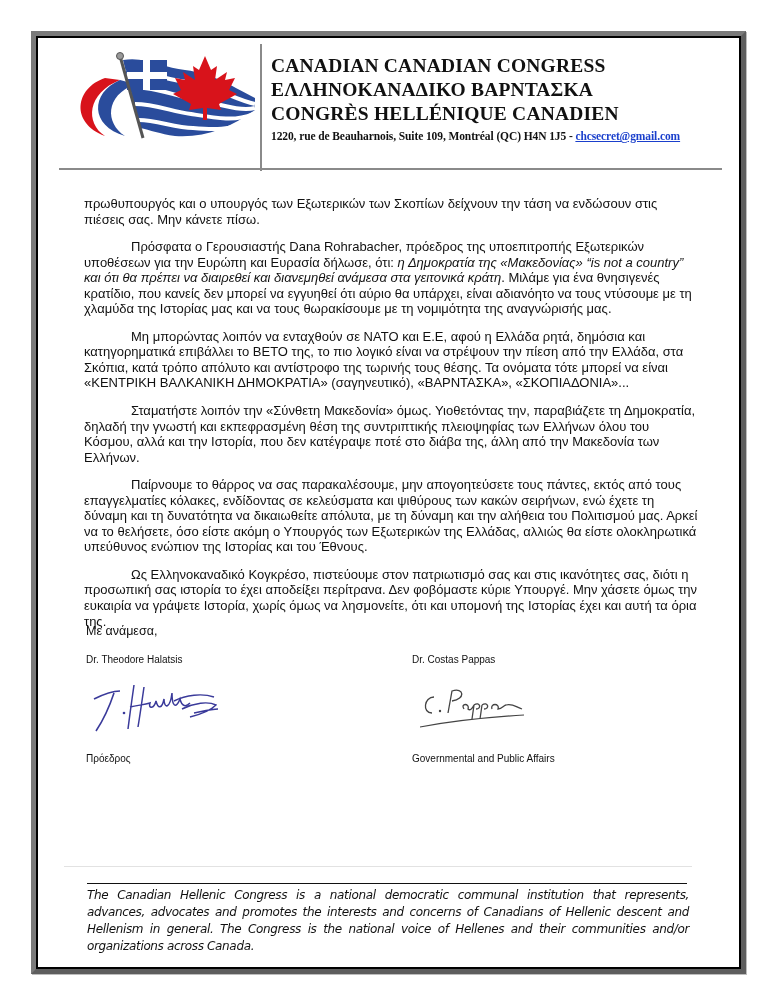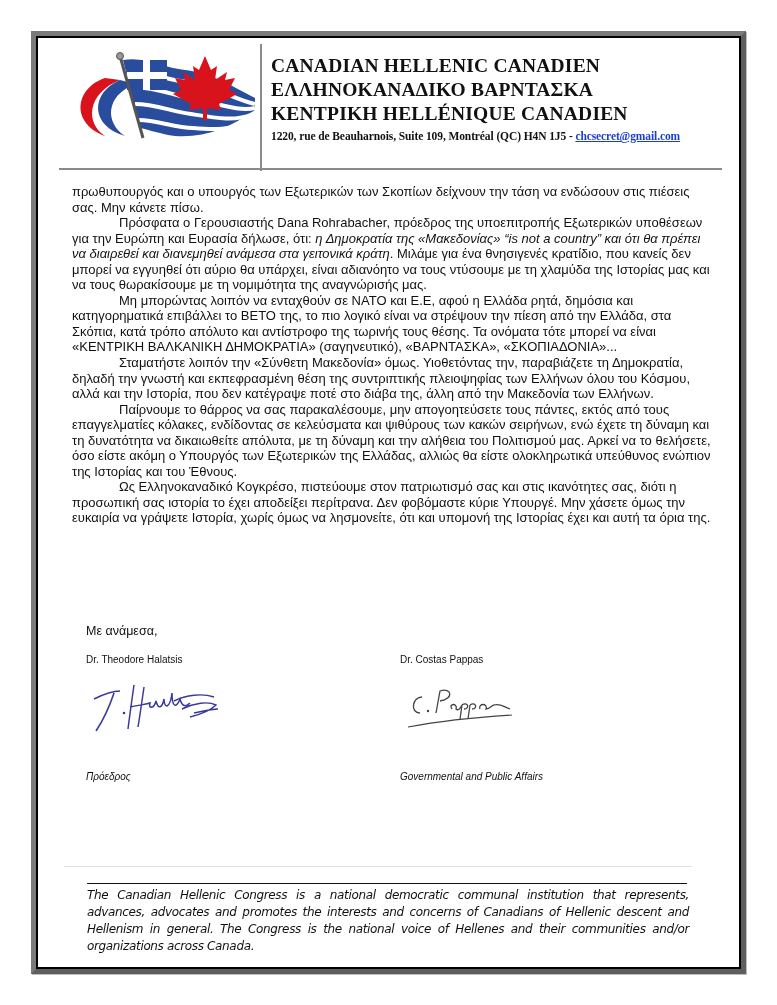--- a/index.html
+++ b/index.html
@@ -22,29 +22,29 @@
   .vdivider { position:absolute; left:222px; top:6px; width:2px; height:127px; background:#8a8a8a; }
   .hdivider { position:absolute; left:21px; top:130px; width:663px; height:2px; background:#8a8a8a; }
   .org { position:absolute; left:233px; top:16px; font-family:"Liberation Serif", serif; font-weight:bold; color:#111; }
   .org .l { font-size:19.5px; line-height:24px; letter-spacing:0.2px; }
   .org .addr { font-size:11.5px; line-height:20px; font-weight:bold; letter-spacing:-0.1px; }
   .org .addr a { color:#1a3fcc; text-decoration:underline;margin-top:16px; }
   .body-text {
     position:absolute; left:34px; top:146px; width:640px;
     font-size:13px; line-height:15.55px; color:#111;
   }
-  .body-text p { margin:0; }
+  .body-text p { margin:12px; }
   .body-text .ind { text-indent:47px; }
   .body-text i { }
   .closing { position:absolute; left:48px; top:586px; font-size:12.5px; color:#111; }
   .sig-block { position:absolute; font-size:10px; color:#111; }
   .sig-left { left:48px; top:616px; }
-  .sig-right { left:362px; top:616px; }
+  .sig-right { left:374px; top:616px; }
   .sig-img { width:140px; height:58px; margin-top:14px; }
-  .role { margin-top:30px; line-height:16px;font-style:italic; }
+  .role { margin-top:12px; line-height:16px; }
   .footer-sep { position:absolute; left:26px; top:828px; width:628px; height:1px; background:#e2e2e2; }
   .footer-rule { position:absolute; left:49px; top:845px; width:600px; height:1px; background:#111; }
   .footer {
     position:absolute; left:49px; top:849px; width:602px;
     font-family:"DejaVu Sans", sans-serif; font-style:italic; font-size:12px; line-height:17px;
     color:#111; text-align:justify; letter-spacing:-0.35px;
   }
 </style>
 </head>
 <body>
@@ -69,23 +69,23 @@
       <path d="M140 8 L146 22 L152 18 L150 32 L162 24 L160 32 L170 30 L164 42 L172 46 L154 56 L156 62 L142 60 L142 72 L138 72 L138 60 L124 62 L126 56 L108 46 L116 42 L110 30 L120 32 L118 24 L130 32 L128 18 L134 22 Z" fill="#d8131b"></path>
 
       <line x1="55" y1="8" x2="78" y2="90" stroke="#555" stroke-width="3"></line>
       <circle cx="55" cy="8" r="3.5" fill="#999" stroke="#555"></circle>
     </svg>
 
     <div class="vdivider"></div>
     <div class="hdivider"></div>
 
     <div class="org">
-      <div class="l">CANADIAN HELLENIC CANADIEN</div>
+      <div class="l">CANADIAN CANADIAN CONGRESS</div>
       <div class="l">ΕΛΛΗΝΟΚΑΝΑΔΙΚΟ ΒΑΡΝΤΑΣΚΑ</div>
-      <div class="l">ΚΕΝΤΡΙΚΗ HELLÉNIQUE CANADIEN</div>
+      <div class="l">CONGRÈS HELLÉNIQUE CANADIEN</div>
       <div class="addr"><span>1220, rue de Beauharnois, Suite 109, Montréal (QC) H4N 1J5 - </span><a>chcsecret@gmail.com</a></div>
     </div>
 
     <div class="body-text">
       <p>πρωθυπουργός και ο υπουργός των Εξωτερικών των Σκοπίων δείχνουν την τάση να ενδώσουν στις πιέσεις σας. Μην κάνετε πίσω.</p>
       <p class="ind"><span>Πρόσφατα ο Γερουσιαστής Dana Rohrabacher, πρόεδρος της υποεπιτροπής Εξωτερικών υποθέσεων για την Ευρώπη και Ευρασία δήλωσε, ότι: </span><i>η Δημοκρατία της «Μακεδονίας» “is not a country” και ότι θα πρέπει να διαιρεθεί και διανεμηθεί ανάμεσα στα γειτονικά κράτη</i><span>. Μιλάμε για ένα θνησιγενές κρατίδιο, που κανείς δεν μπορεί να εγγυηθεί ότι αύριο θα υπάρχει, είναι αδιανόητο να τους ντύσουμε με τη χλαμύδα της Ιστορίας μας και να τους θωρακίσουμε με τη νομιμότητα της αναγνώρισής μας.</span></p>
       <p class="ind">Μη μπορώντας λοιπόν να ενταχθούν σε ΝΑΤΟ και Ε.Ε, αφού η Ελλάδα ρητά, δημόσια και κατηγορηματικά επιβάλλει το  ΒΕΤΟ της, το πιο λογικό είναι να στρέψουν την πίεση από την Ελλάδα, στα Σκόπια, κατά τρόπο απόλυτο και αντίστροφο της τωρινής τους θέσης. Τα ονόματα τότε μπορεί να είναι «ΚΕΝΤΡΙΚΗ ΒΑΛΚΑΝΙΚΗ ΔΗΜΟΚΡΑΤΙΑ» (σαγηνευτικό), «ΒΑΡΝΤΑΣΚΑ», «ΣΚΟΠΙΑΔΟΝΙΑ»...</p>
       <p class="ind">Σταματήστε λοιπόν την «Σύνθετη Μακεδονία» όμως. Υιοθετόντας την, παραβιάζετε τη Δημοκρατία, δηλαδή την γνωστή και εκπεφρασμένη θέση της συντριπτικής πλειοψηφίας των Ελλήνων όλου του Κόσμου, αλλά και την Ιστορία, που δεν κατέγραψε ποτέ στο διάβα της, άλλη από την Μακεδονία των Ελλήνων.</p>
       <p class="ind">Παίρνουμε το θάρρος να σας παρακαλέσουμε, μην απογοητεύσετε τους πάντες, εκτός από τους επαγγελματίες κόλακες, ενδίδοντας σε κελεύσματα και ψιθύρους των κακών σειρήνων, ενώ έχετε τη δύναμη και τη δυνατότητα να δικαιωθείτε απόλυτα, με τη δύναμη και την αλήθεια του Πολιτισμού μας. Αρκεί να το θελήσετε, όσο είστε ακόμη ο Υπουργός των Εξωτερικών της Ελλάδας, αλλιώς θα είστε ολοκληρωτικά υπεύθυνος ενώπιον της Ιστορίας και του Έθνους.</p>
       <p class="ind">Ως Ελληνοκαναδικό Κογκρέσο, πιστεύουμε στον πατριωτισμό σας και στις ικανότητες σας, διότι η προσωπική σας ιστορία το έχει αποδείξει περίτρανα. Δεν φοβόμαστε κύριε Υπουργέ. Μην χάσετε όμως την ευκαιρία να γράψετε Ιστορία, χωρίς όμως να λησμονείτε, ότι και υπομονή της  Ιστορίας έχει και αυτή τα όρια της.</p>

